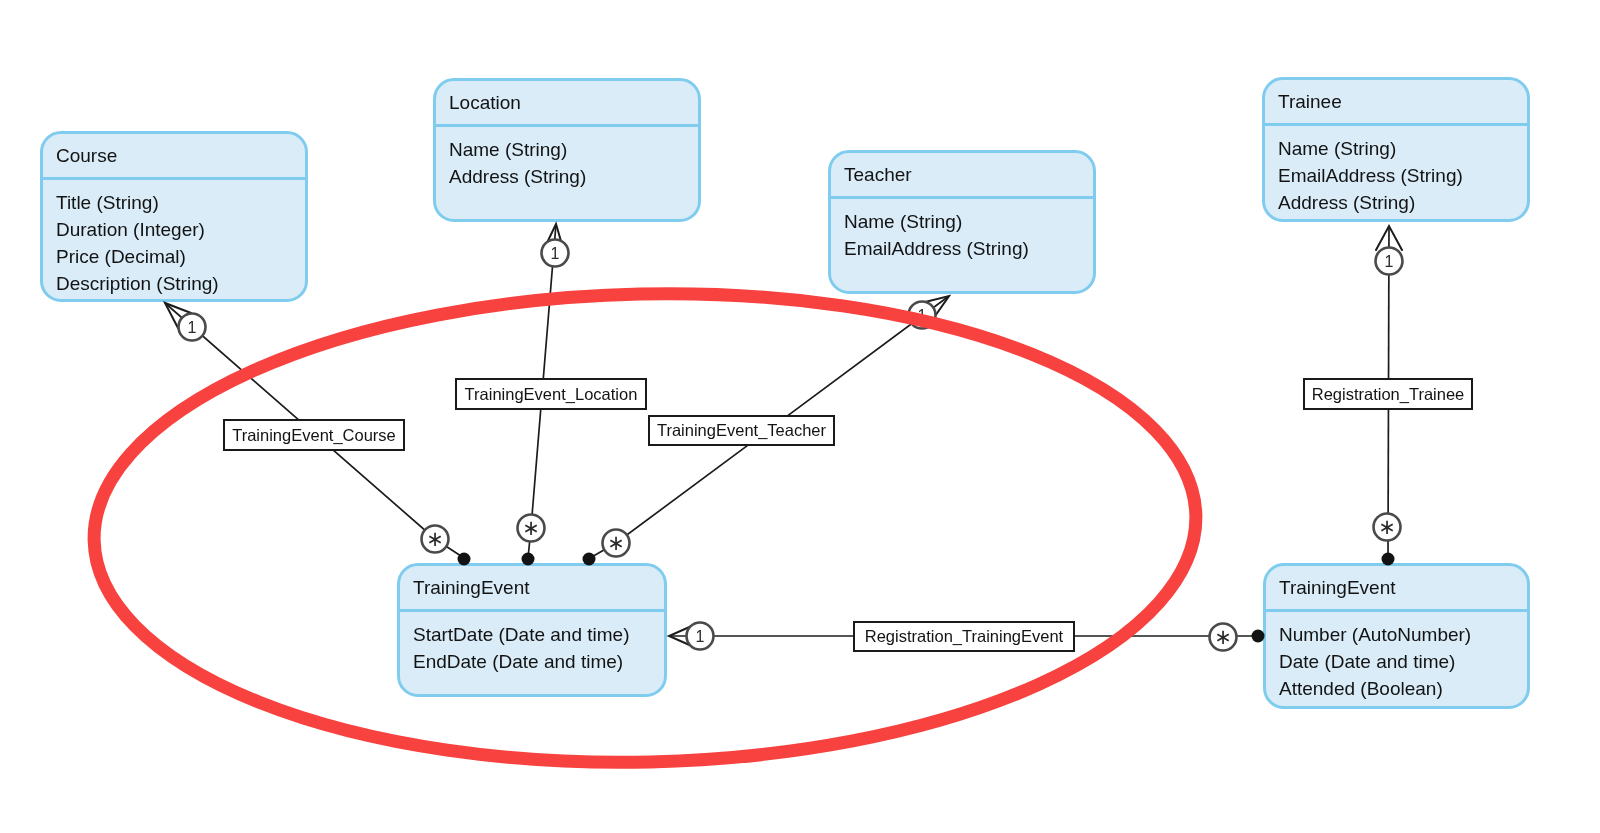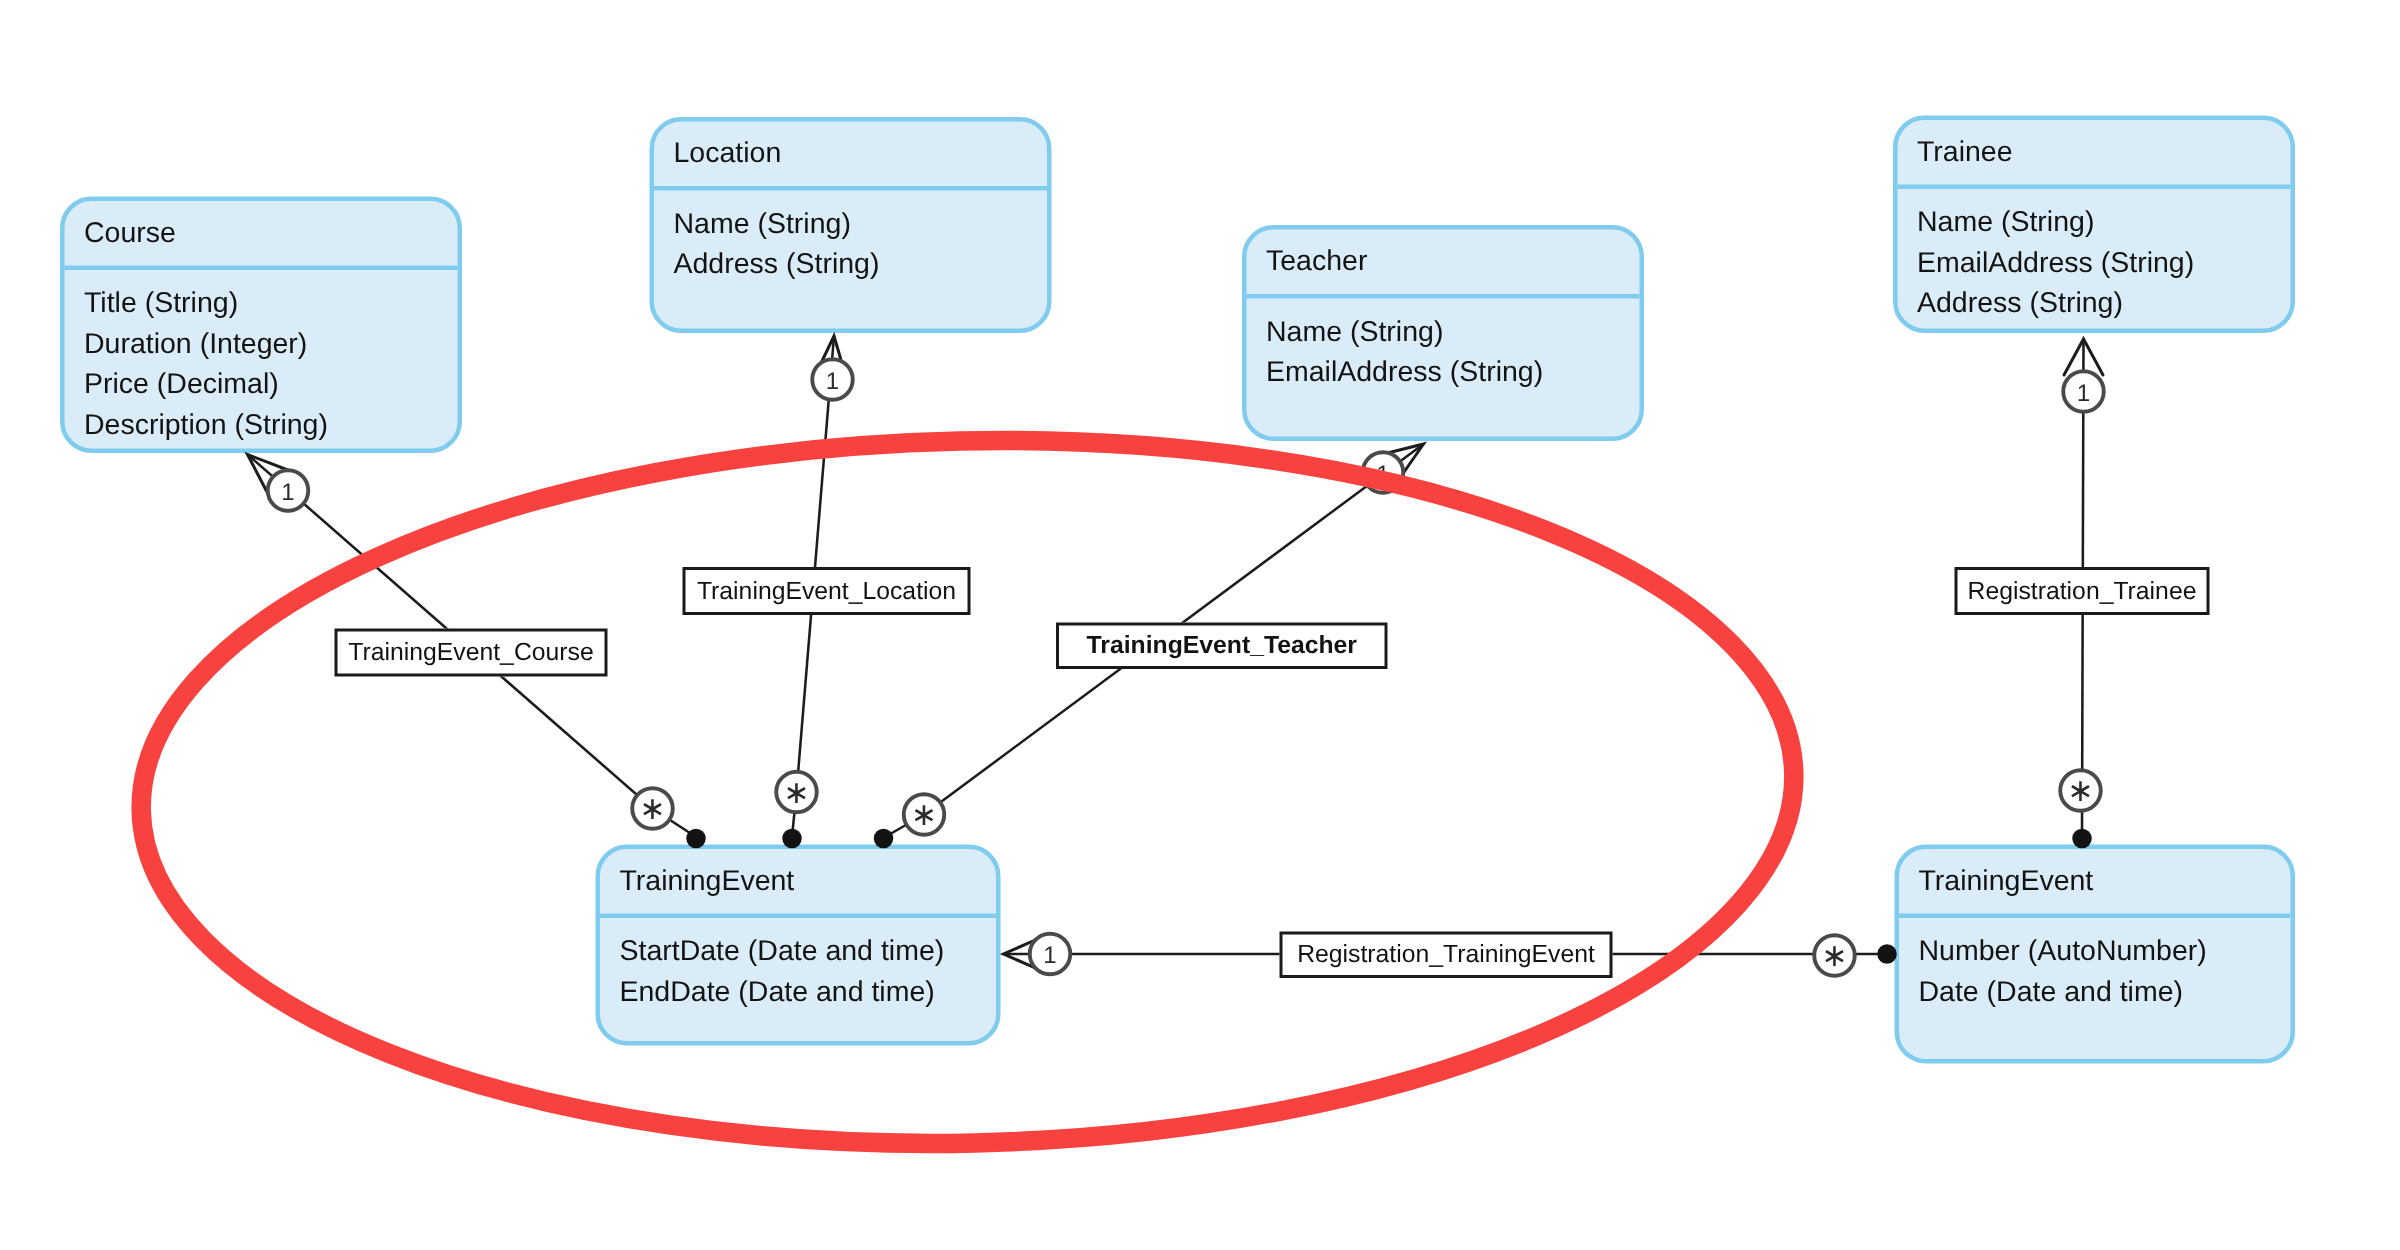--- a/index.html
+++ b/index.html
@@ -81,20 +81,21 @@
     <div class="attr">StartDate (Date and time)</div>
     <div class="attr">EndDate (Date and time)</div>
   </div>
 </div>
 
 <div class="entity" style="left:1263px;top:563px;width:267px;height:146px;">
   <div class="entity-header">TrainingEvent</div>
   <div class="entity-body">
     <div class="attr">Number (AutoNumber)</div>
     <div class="attr">Date (Date and time)</div>
+    <div class="attr">Attended (Boolean)</div>
   </div>
 </div>
 
 <svg id="connector-layer" class="layer" width="1600" height="833" viewBox="0 0 1600 833">
 
   <polyline class="conn" points="165,303 435,539 464,558"></polyline>
   <polyline class="conn" points="556,224 531,528 528,558"></polyline>
   <polyline class="conn" points="949,296 616,543 590,558"></polyline>
   <polyline class="conn" points="1389,226 1388,558"></polyline>
   <polyline class="conn" points="669,636 1256,636"></polyline>
@@ -151,21 +152,21 @@
   <g>
     <circle class="mult-circle" cx="1223" cy="637" r="13.5"></circle>
     <text class="mult-text" x="1223" y="644" font-size="21">∗</text>
   </g>
 </svg>
 
 <div class="label-box" style="left:223px;top:419px;width:182px;height:32px;">TrainingEvent_Course</div>
 
 <div class="label-box" style="left:455px;top:378px;width:192px;height:32px;">TrainingEvent_Location</div>
 
-<div class="label-box" style="left:704px;top:415px;width:221px;height:31px;font-weight:bold;">TrainingEvent_Teacher</div>
+<div class="label-box" style="left:648px;top:415px;width:187px;height:31px;">TrainingEvent_Teacher</div>
 
 <div class="label-box" style="left:1303px;top:378px;width:170px;height:32px;">Registration_Trainee</div>
 
 <div class="label-box" style="left:853px;top:621px;width:222px;height:31px;">Registration_TrainingEvent</div>
 
 <svg id="annotation-layer" class="layer" width="1600" height="833" viewBox="0 0 1600 833">
   <ellipse class="highlight" cx="645" cy="528" rx="551" ry="234" transform="rotate(-1.3 645 528)"></ellipse>
 </svg>
 
 </body></html>

